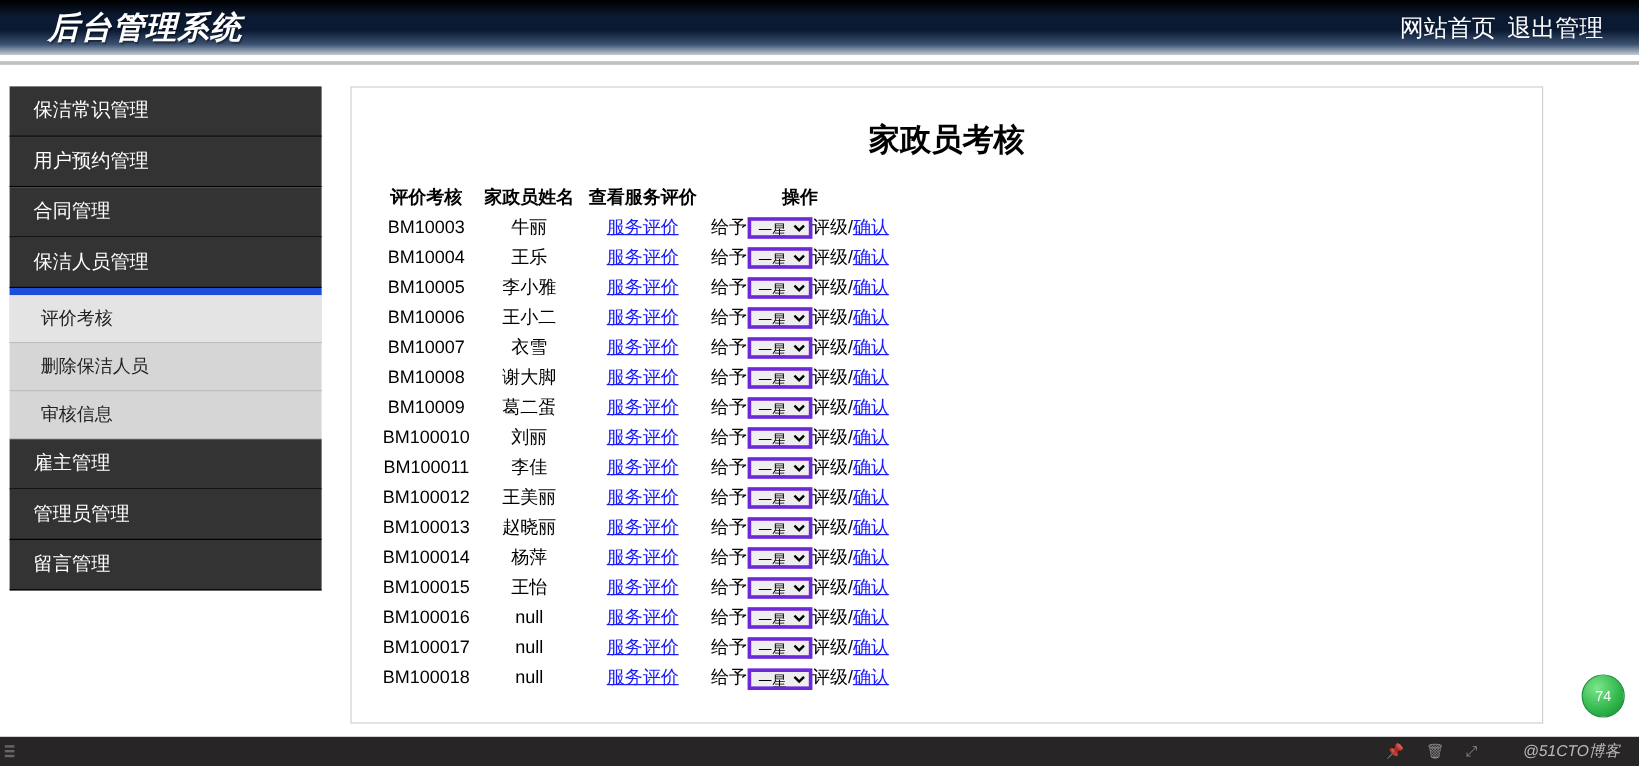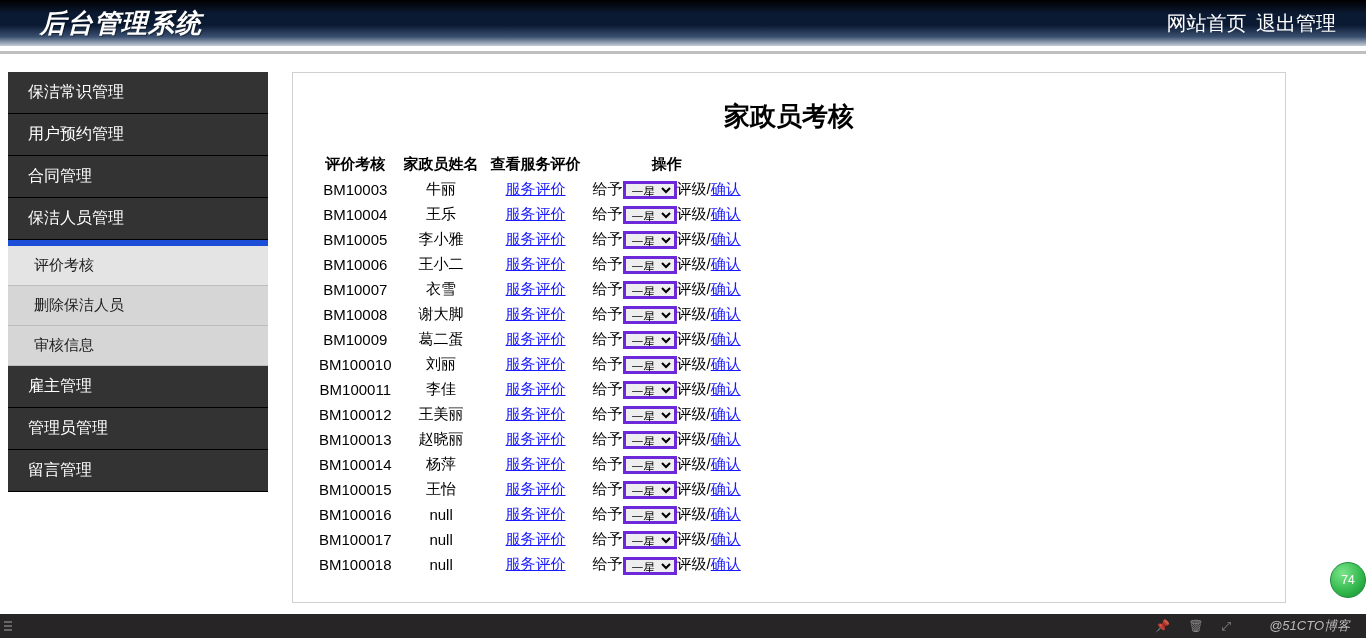--- a/index.html
+++ b/index.html
@@ -90,21 +90,21 @@
     font-size: 12px;
     height: 18px;
     border: 3px solid #6d28d9;
     background: #eee;
     vertical-align: middle;
     padding: 0 2px;
   }
 
   .float-badge {
     position: absolute;
-    right: 0;
+    right: 12px;
     bottom: 40px;
     width: 36px; height: 36px;
     border-radius: 50%;
     background: radial-gradient(circle at 35% 30%, #7be68a, #2fb54a 60%, #198a35);
     color: #fff;
     font-size: 12px;
     display: flex;
     align-items: center;
     justify-content: center;
     border: 1px solid #1d8a3a;

